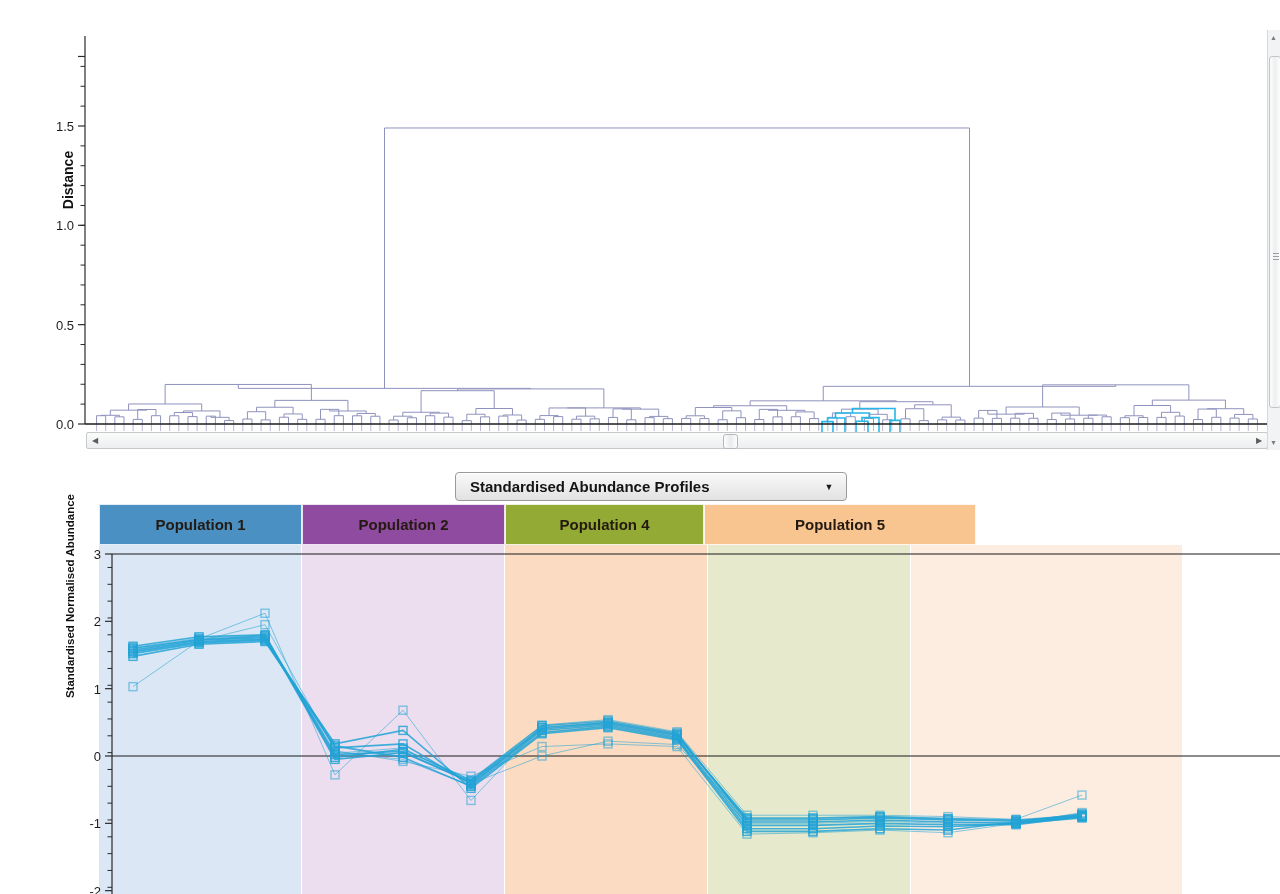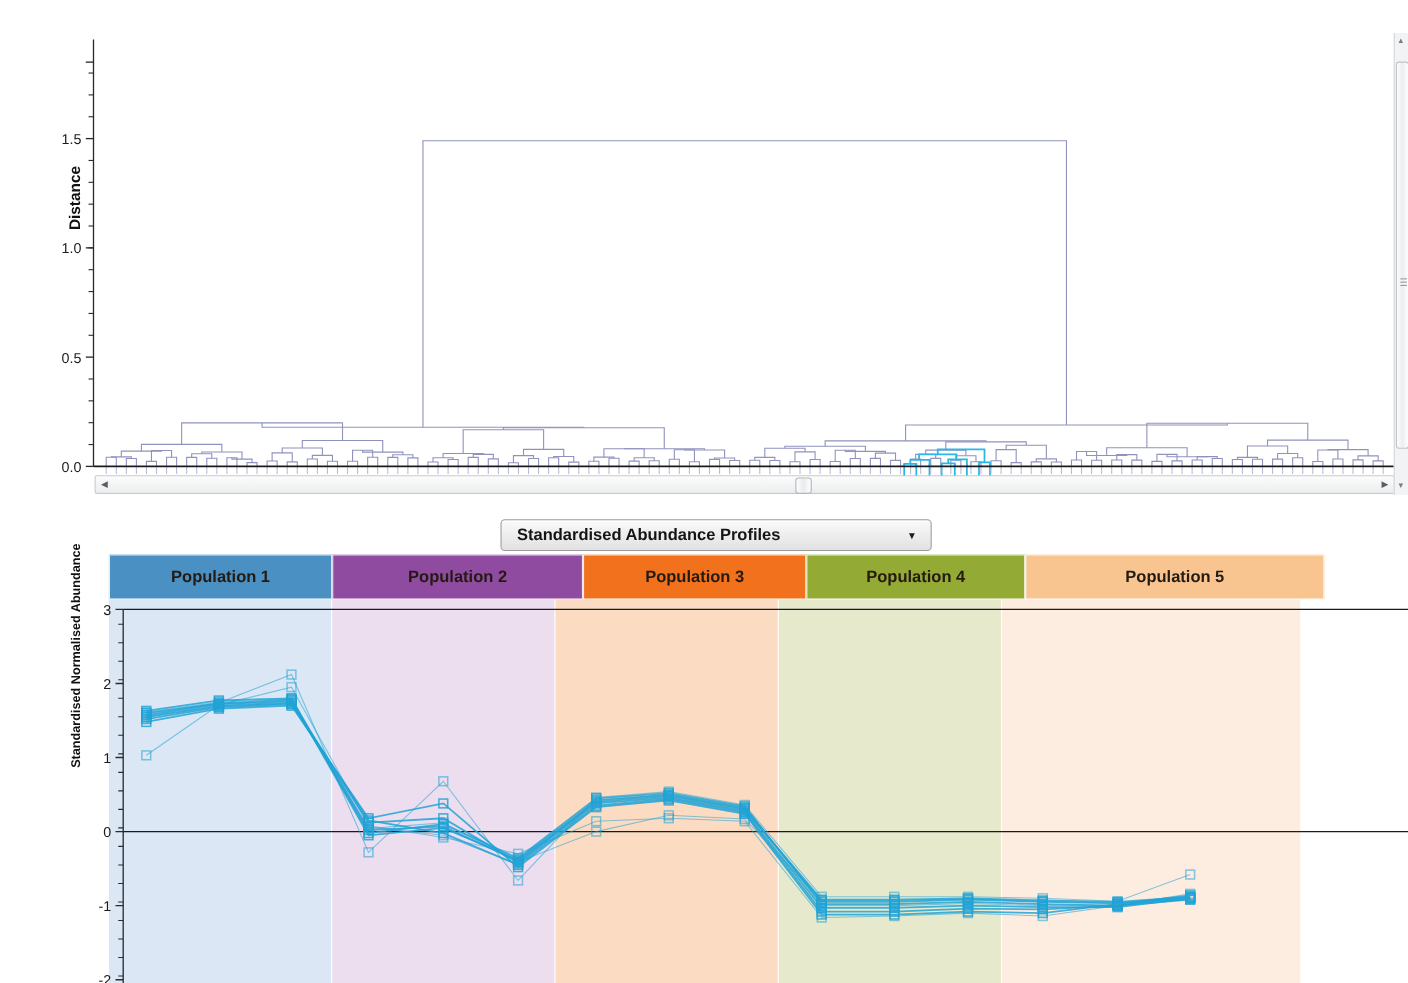--- a/index.html
+++ b/index.html
@@ -390,25 +390,22 @@
 
 <div id="profile-select">
   <span id="profile-select-label">Standardised Abundance Profiles</span>
   <span id="profile-select-arrow">▼</span>
 </div>
 
 <div id="pop-bar">
     <div class="pop-head" style="width: 203px; background: rgb(74, 144, 194);">
       <span>Population 1</span>
     </div>
-    <div class="pop-head" style="width: 228px; background: rgb(143, 75, 160);">
+    <div class="pop-head" style="width: 203px; background: rgb(143, 75, 160);">
       <span>Population 2</span>
-    </div>
-    <div class="pop-head" style="width: 203px; background: rgb(242, 113, 28);">
-      <span>Population 3</span>
     </div>
     <div class="pop-head" style="width: 199px; background: rgb(147, 170, 52);">
       <span>Population 4</span>
     </div>
     <div class="pop-head" style="width: 272px; background: rgb(248, 196, 144);">
       <span>Population 5</span>
     </div>
   </div>
 
 <div id="profile-panel">

